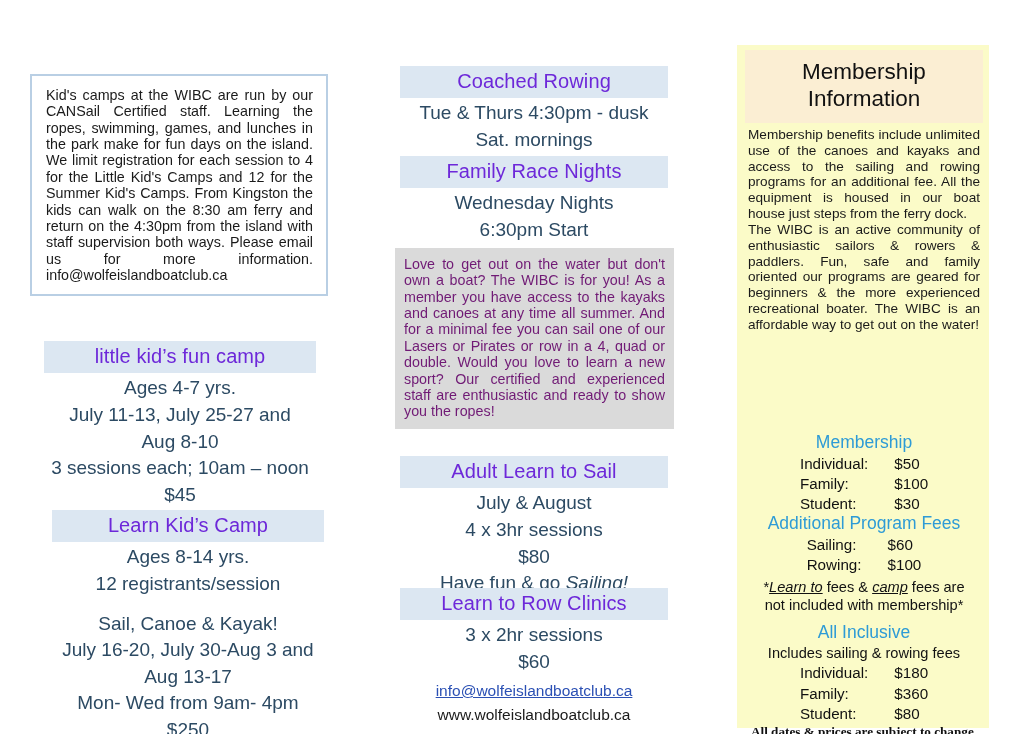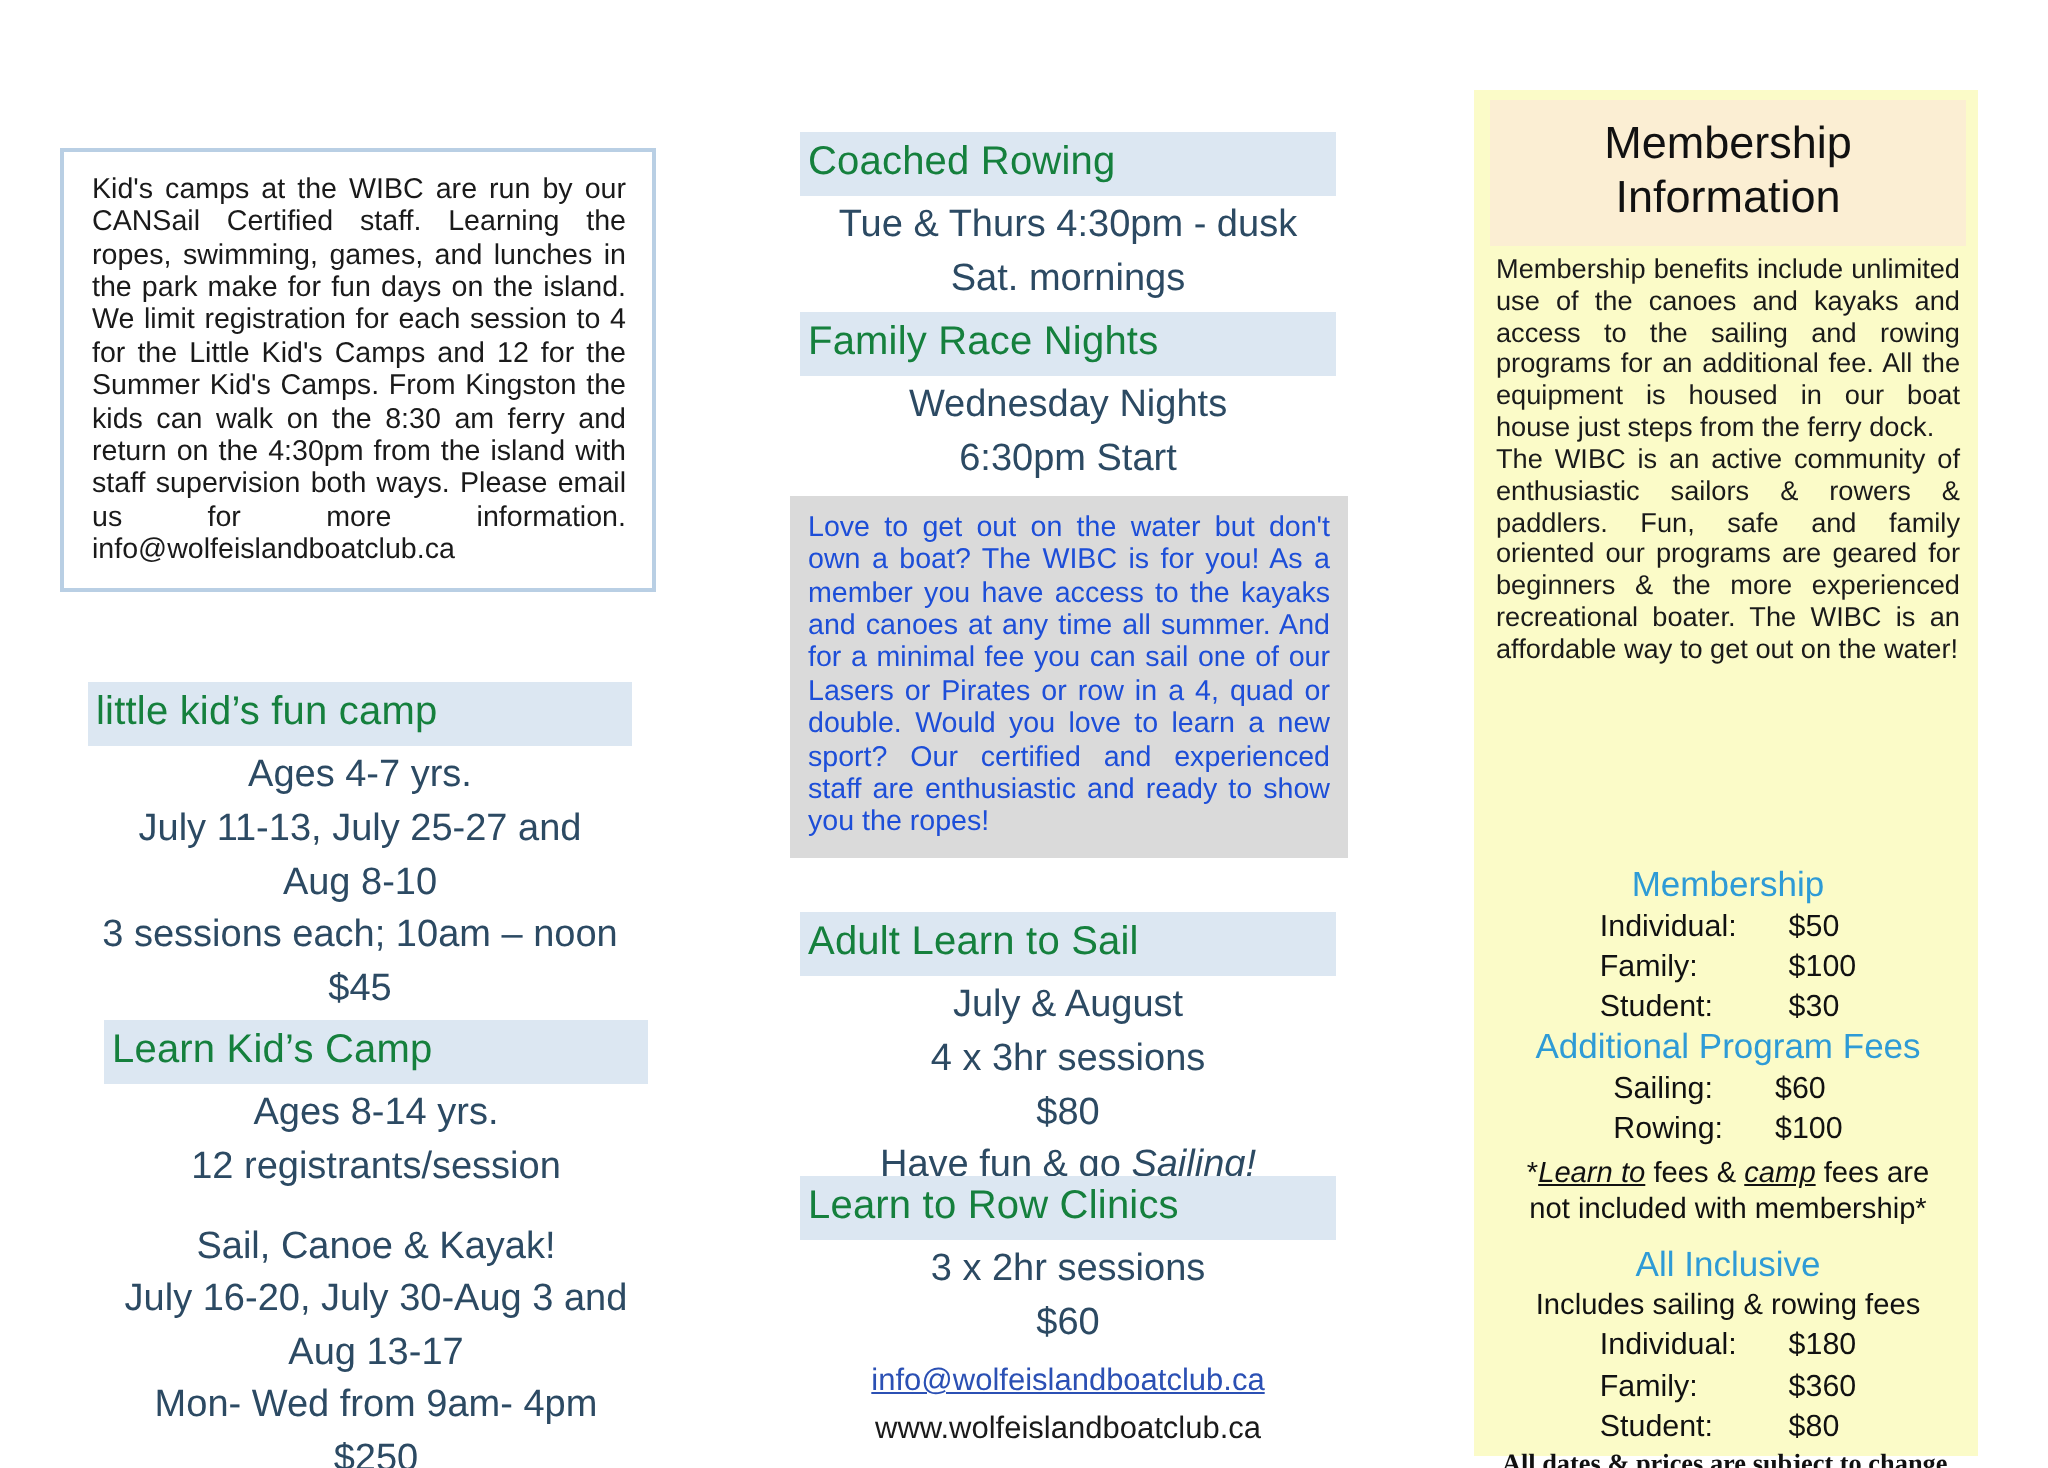--- a/index.html
+++ b/index.html
@@ -52,22 +52,22 @@
     text-align: justify;
     text-justify: inter-word;
     color: #1a1a1a;
     font-family: "Liberation Sans", sans-serif;
   }
   .intro-box p .nojust { }
 
   
   .band {
     background: #dce7f2;
-    text-align: left;
-    color: #15803d;
+    text-align: center;
+    color: #6d28d9;
     font-size: 20px;
     line-height: 1.42;
     font-weight: 400;
     letter-spacing: .1px;
     box-sizing: border-box;
     padding: 1px 4px 3px 4px;
   }
 
   .lines {
     text-align: center;
@@ -98,21 +98,21 @@
     box-sizing: border-box;
     background: #dadada;
     padding: 8px 9px 9px 9px;
   }
   .grey-box p {
     margin: 0;
     font-size: 14.3px;
     line-height: 1.145;
     text-align: justify;
     text-justify: inter-word;
-    color: #1d4ed8;
+    color: #701a75;
   }
 
   .contact {
     position: absolute;
     left: 6px;
     top: 680px;
     width: 268px;
     text-align: center;
   }
   .contact .email {

